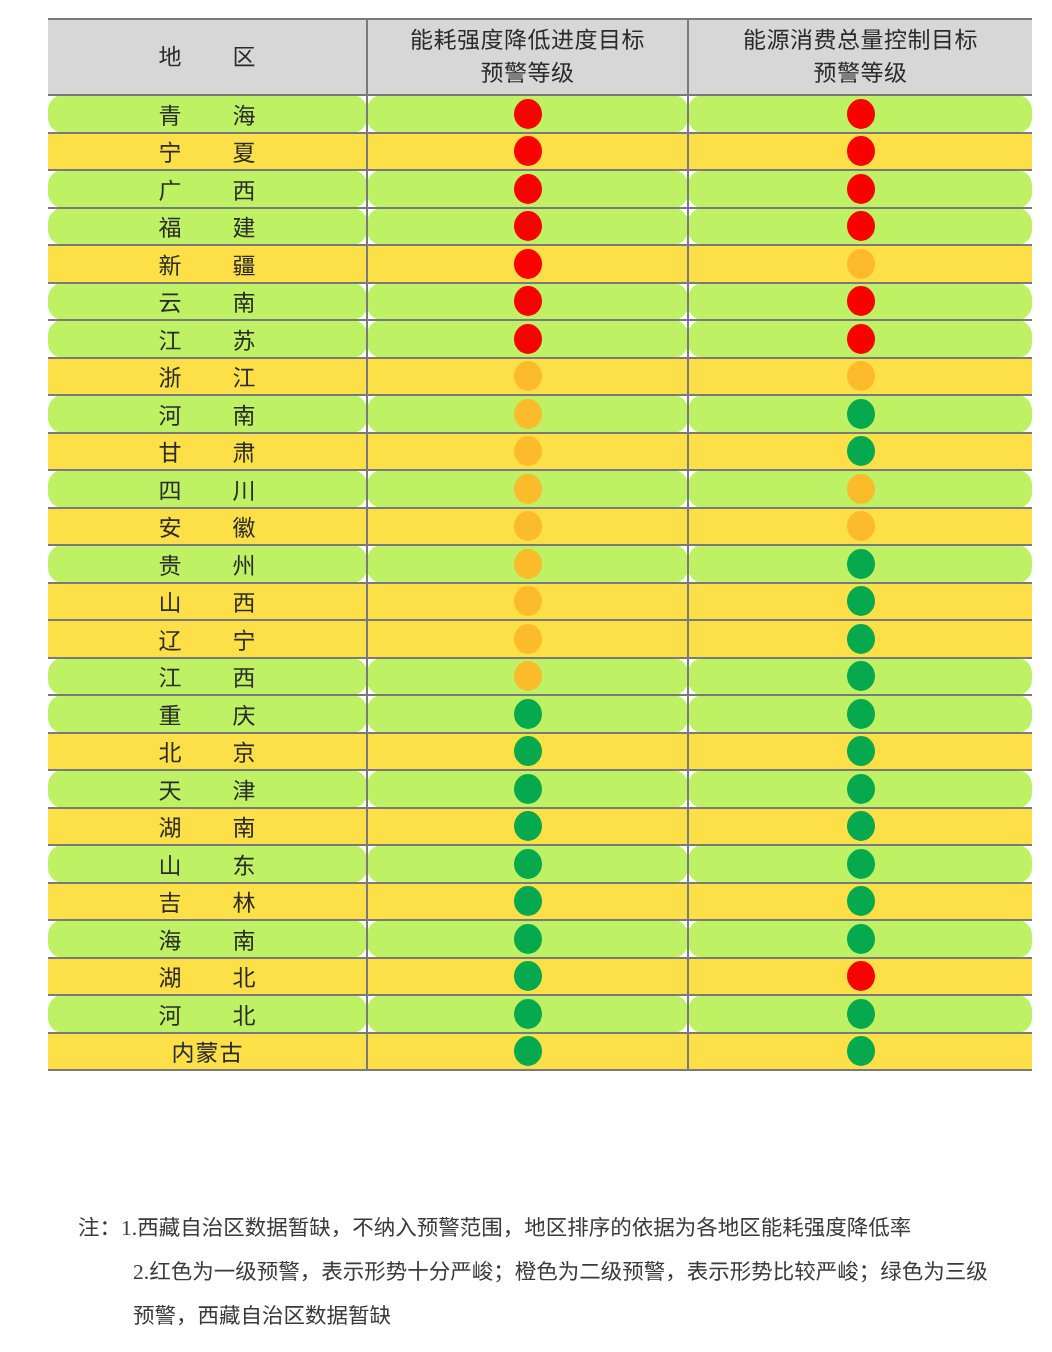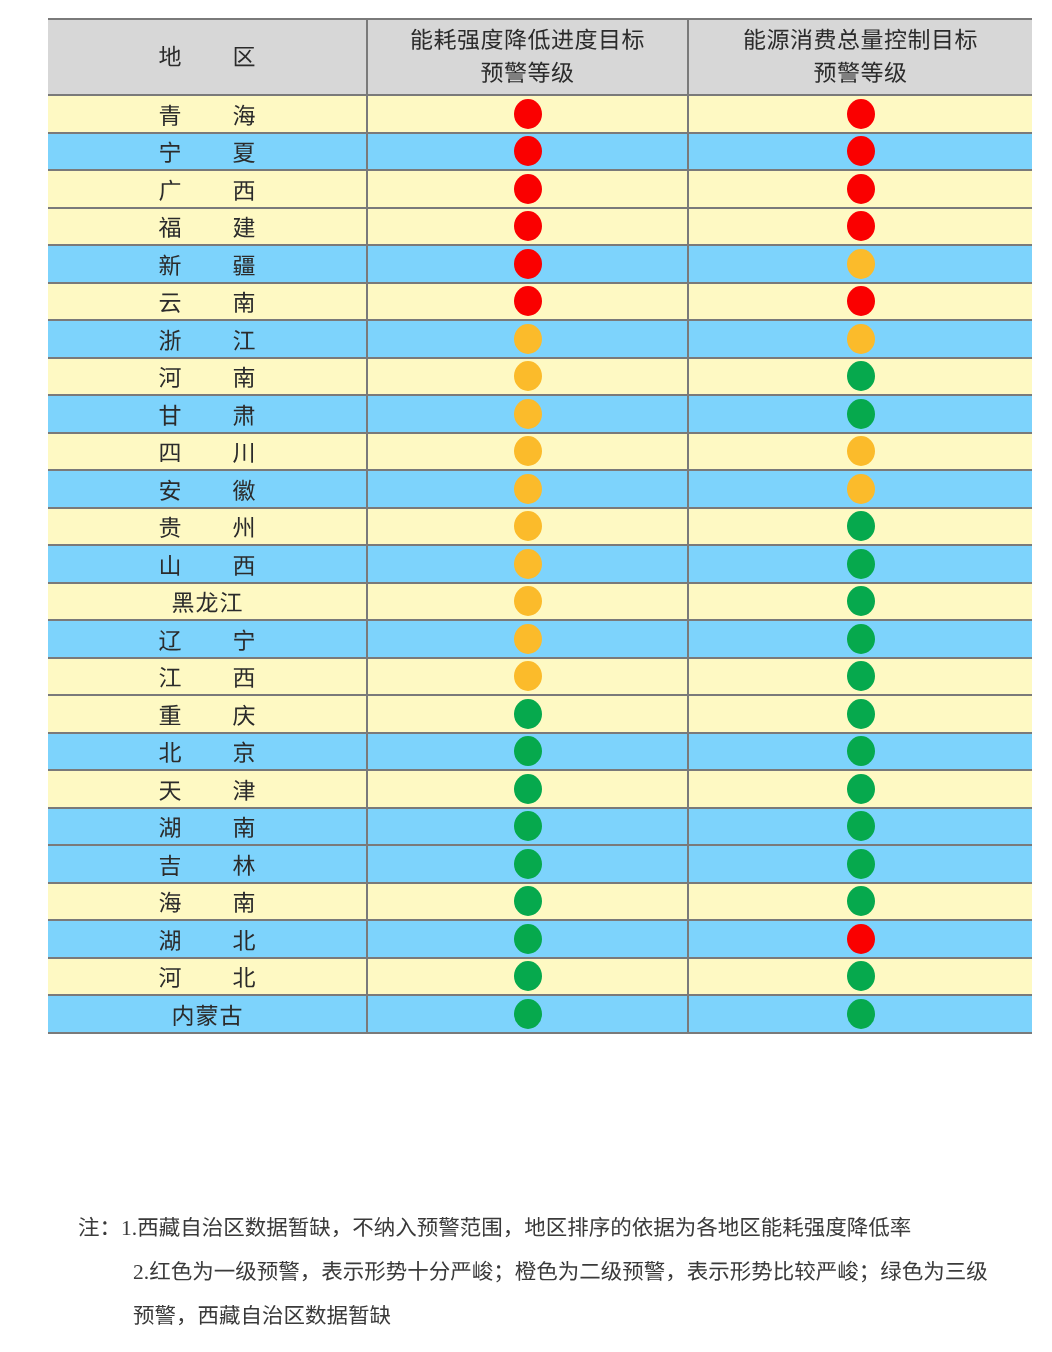--- a/index.html
+++ b/index.html
@@ -62,22 +62,22 @@
 
   thead th.region-head {
     letter-spacing: 14px;
     text-indent: 14px;
     font-size: 23px;
   }
 
   .head-line { display: block; white-space: nowrap; }
 
   tbody tr { height: 37.5px; }
-  tbody tr.odd  td { background: #fef9c3; }
-  tbody tr.even td { background: #7dd3fc; }
+  tbody tr.odd  td { background: #bef264; border-radius: 15px; }
+  tbody tr.even td { background: #fde047; }
 
   td.region {
     font-size: 23px;
     letter-spacing: 14px;
     text-indent: 14px;
     color: #2b2b2b;
     white-space: nowrap;
   }
   td.region.tight { letter-spacing: 1px; text-indent: 1px; }
 
@@ -157,20 +157,25 @@
         <tr class="even">
           <td class="region">新　疆</td>
           <td class="dotcell"><span class="dot red"></span></td>
           <td class="dotcell"><span class="dot orange"></span></td>
         </tr>
         <tr class="odd">
           <td class="region">云　南</td>
           <td class="dotcell"><span class="dot red"></span></td>
           <td class="dotcell"><span class="dot red"></span></td>
         </tr>
+        <tr class="odd">
+          <td class="region">江　苏</td>
+          <td class="dotcell"><span class="dot red"></span></td>
+          <td class="dotcell"><span class="dot red"></span></td>
+        </tr>
         <tr class="even">
           <td class="region">浙　江</td>
           <td class="dotcell"><span class="dot orange"></span></td>
           <td class="dotcell"><span class="dot orange"></span></td>
         </tr>
         <tr class="odd">
           <td class="region">河　南</td>
           <td class="dotcell"><span class="dot orange"></span></td>
           <td class="dotcell"><span class="dot green"></span></td>
         </tr>
@@ -192,25 +197,20 @@
         <tr class="odd">
           <td class="region">贵　州</td>
           <td class="dotcell"><span class="dot orange"></span></td>
           <td class="dotcell"><span class="dot green"></span></td>
         </tr>
         <tr class="even">
           <td class="region">山　西</td>
           <td class="dotcell"><span class="dot orange"></span></td>
           <td class="dotcell"><span class="dot green"></span></td>
         </tr>
-        <tr class="odd">
-          <td class="region tight">黑龙江</td>
-          <td class="dotcell"><span class="dot orange"></span></td>
-          <td class="dotcell"><span class="dot green"></span></td>
-        </tr>
         <tr class="even">
           <td class="region">辽　宁</td>
           <td class="dotcell"><span class="dot orange"></span></td>
           <td class="dotcell"><span class="dot green"></span></td>
         </tr>
         <tr class="odd">
           <td class="region">江　西</td>
           <td class="dotcell"><span class="dot orange"></span></td>
           <td class="dotcell"><span class="dot green"></span></td>
         </tr>
@@ -224,20 +224,25 @@
           <td class="dotcell"><span class="dot green"></span></td>
           <td class="dotcell"><span class="dot green"></span></td>
         </tr>
         <tr class="odd">
           <td class="region">天　津</td>
           <td class="dotcell"><span class="dot green"></span></td>
           <td class="dotcell"><span class="dot green"></span></td>
         </tr>
         <tr class="even">
           <td class="region">湖　南</td>
+          <td class="dotcell"><span class="dot green"></span></td>
+          <td class="dotcell"><span class="dot green"></span></td>
+        </tr>
+        <tr class="odd">
+          <td class="region">山　东</td>
           <td class="dotcell"><span class="dot green"></span></td>
           <td class="dotcell"><span class="dot green"></span></td>
         </tr>
         <tr class="even">
           <td class="region">吉　林</td>
           <td class="dotcell"><span class="dot green"></span></td>
           <td class="dotcell"><span class="dot green"></span></td>
         </tr>
         <tr class="odd">
           <td class="region">海　南</td>

